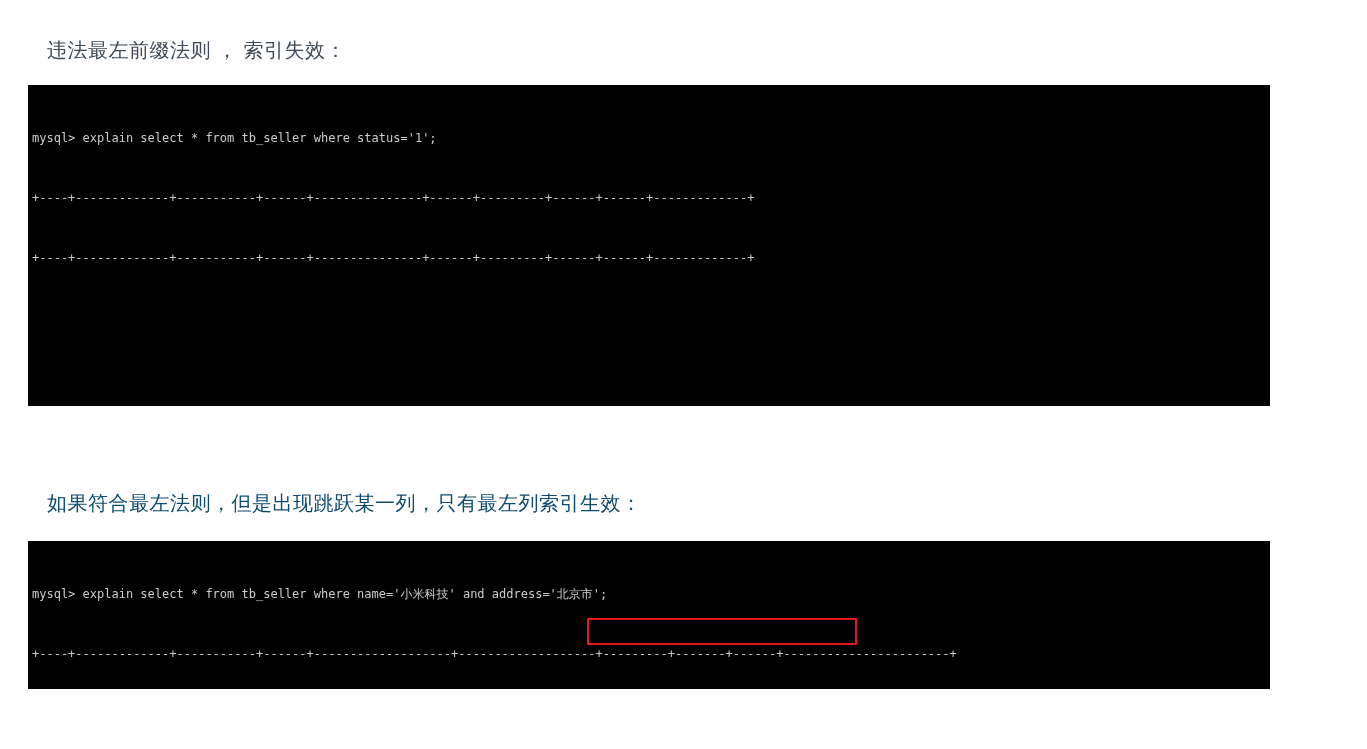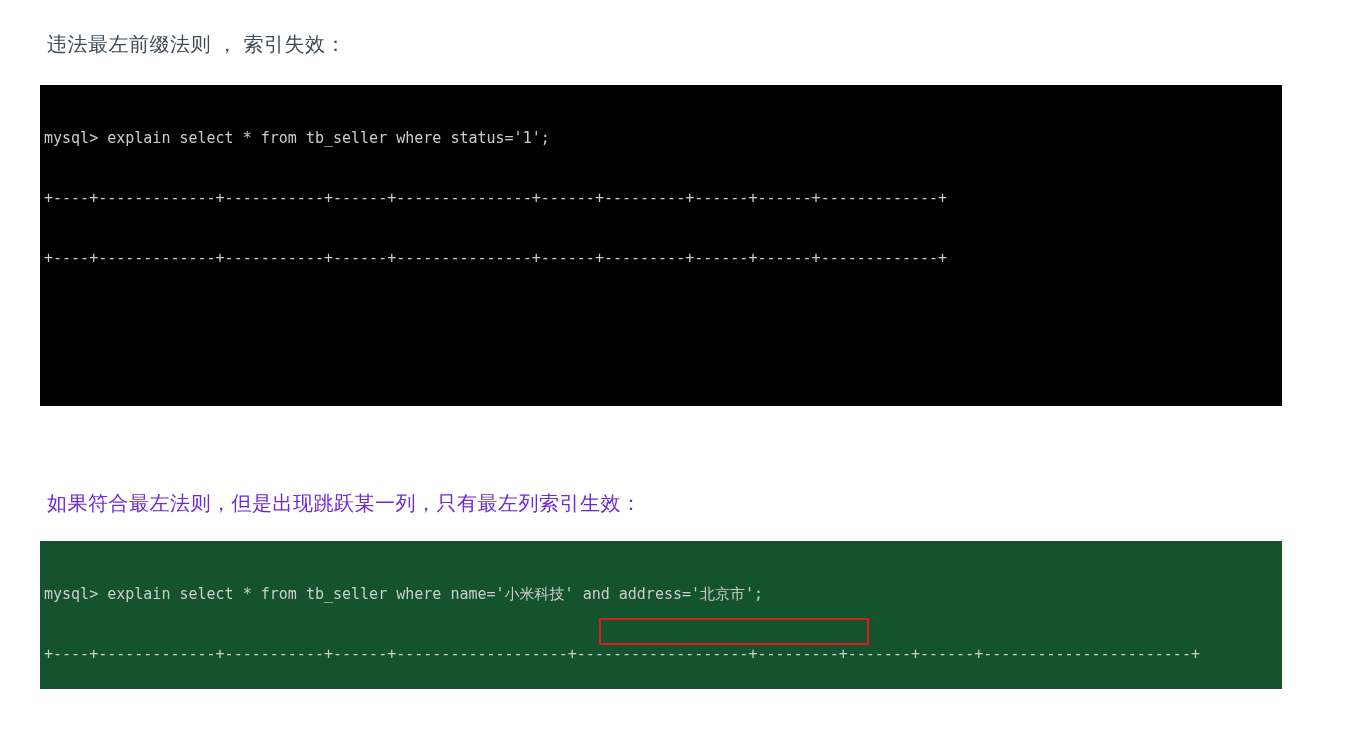--- a/index.html
+++ b/index.html
@@ -23,30 +23,30 @@
   .heading {
     position: absolute;
     left: 47px;
     font-family: "Liberation Sans", sans-serif;
     font-size: 20px;
     line-height: 28px;
     color: #3f4a56;
     letter-spacing: 0.5px;
     white-space: pre;
   }
-  #heading-1 { top: 30px; }
+  #heading-1 { top: 36px; }
   #heading-2 { top: 489px; }
 
   .terminal {
     position: absolute;
-    left: 40px;
+    left: 28px;
     background: #000000;
     color: #cccccc;
     font-family: "DejaVu Sans Mono", "Liberation Mono", monospace;
-    font-size: 15px;
+    font-size: 12px;
     line-height: 20px;
     white-space: pre;
     overflow: hidden;
     box-sizing: border-box;
     padding: 3px 12px 3px 4px;
   }
   #terminal-block-1 {
     top: 85px;
     width: 1242px;
     height: 321px;
@@ -102,23 +102,23 @@
     
     
     
     
     
     
     
     
   </div>
 
-  <div class="heading" id="heading-2" style="color: #6d28d9; text-align: center;">如果符合最左法则，但是出现跳跃某一列，只有最左列索引生效：</div>
+  <div class="heading" id="heading-2" style="color: #0c4a6e; text-align: center;">如果符合最左法则，但是出现跳跃某一列，只有最左列索引生效：</div>
 
-  <div class="terminal" id="terminal-block-2" style="background: #14532d; color: rgb(204, 204, 204);">
+  <div class="terminal" id="terminal-block-2" style="background: #000000; color: rgb(204, 204, 204);">
     <div class="term-line">mysql&gt; explain select * from tb_seller where name='小米科技' and address='北京市';</div>
     <div class="term-line">+----+-------------+-----------+------+-------------------+-------------------+---------+-------+------+-----------------------+</div>
     
     
     
     
     
 
     <div class="highlight-box" style="border-color: rgb(224, 27, 27);"></div>
   </div>

